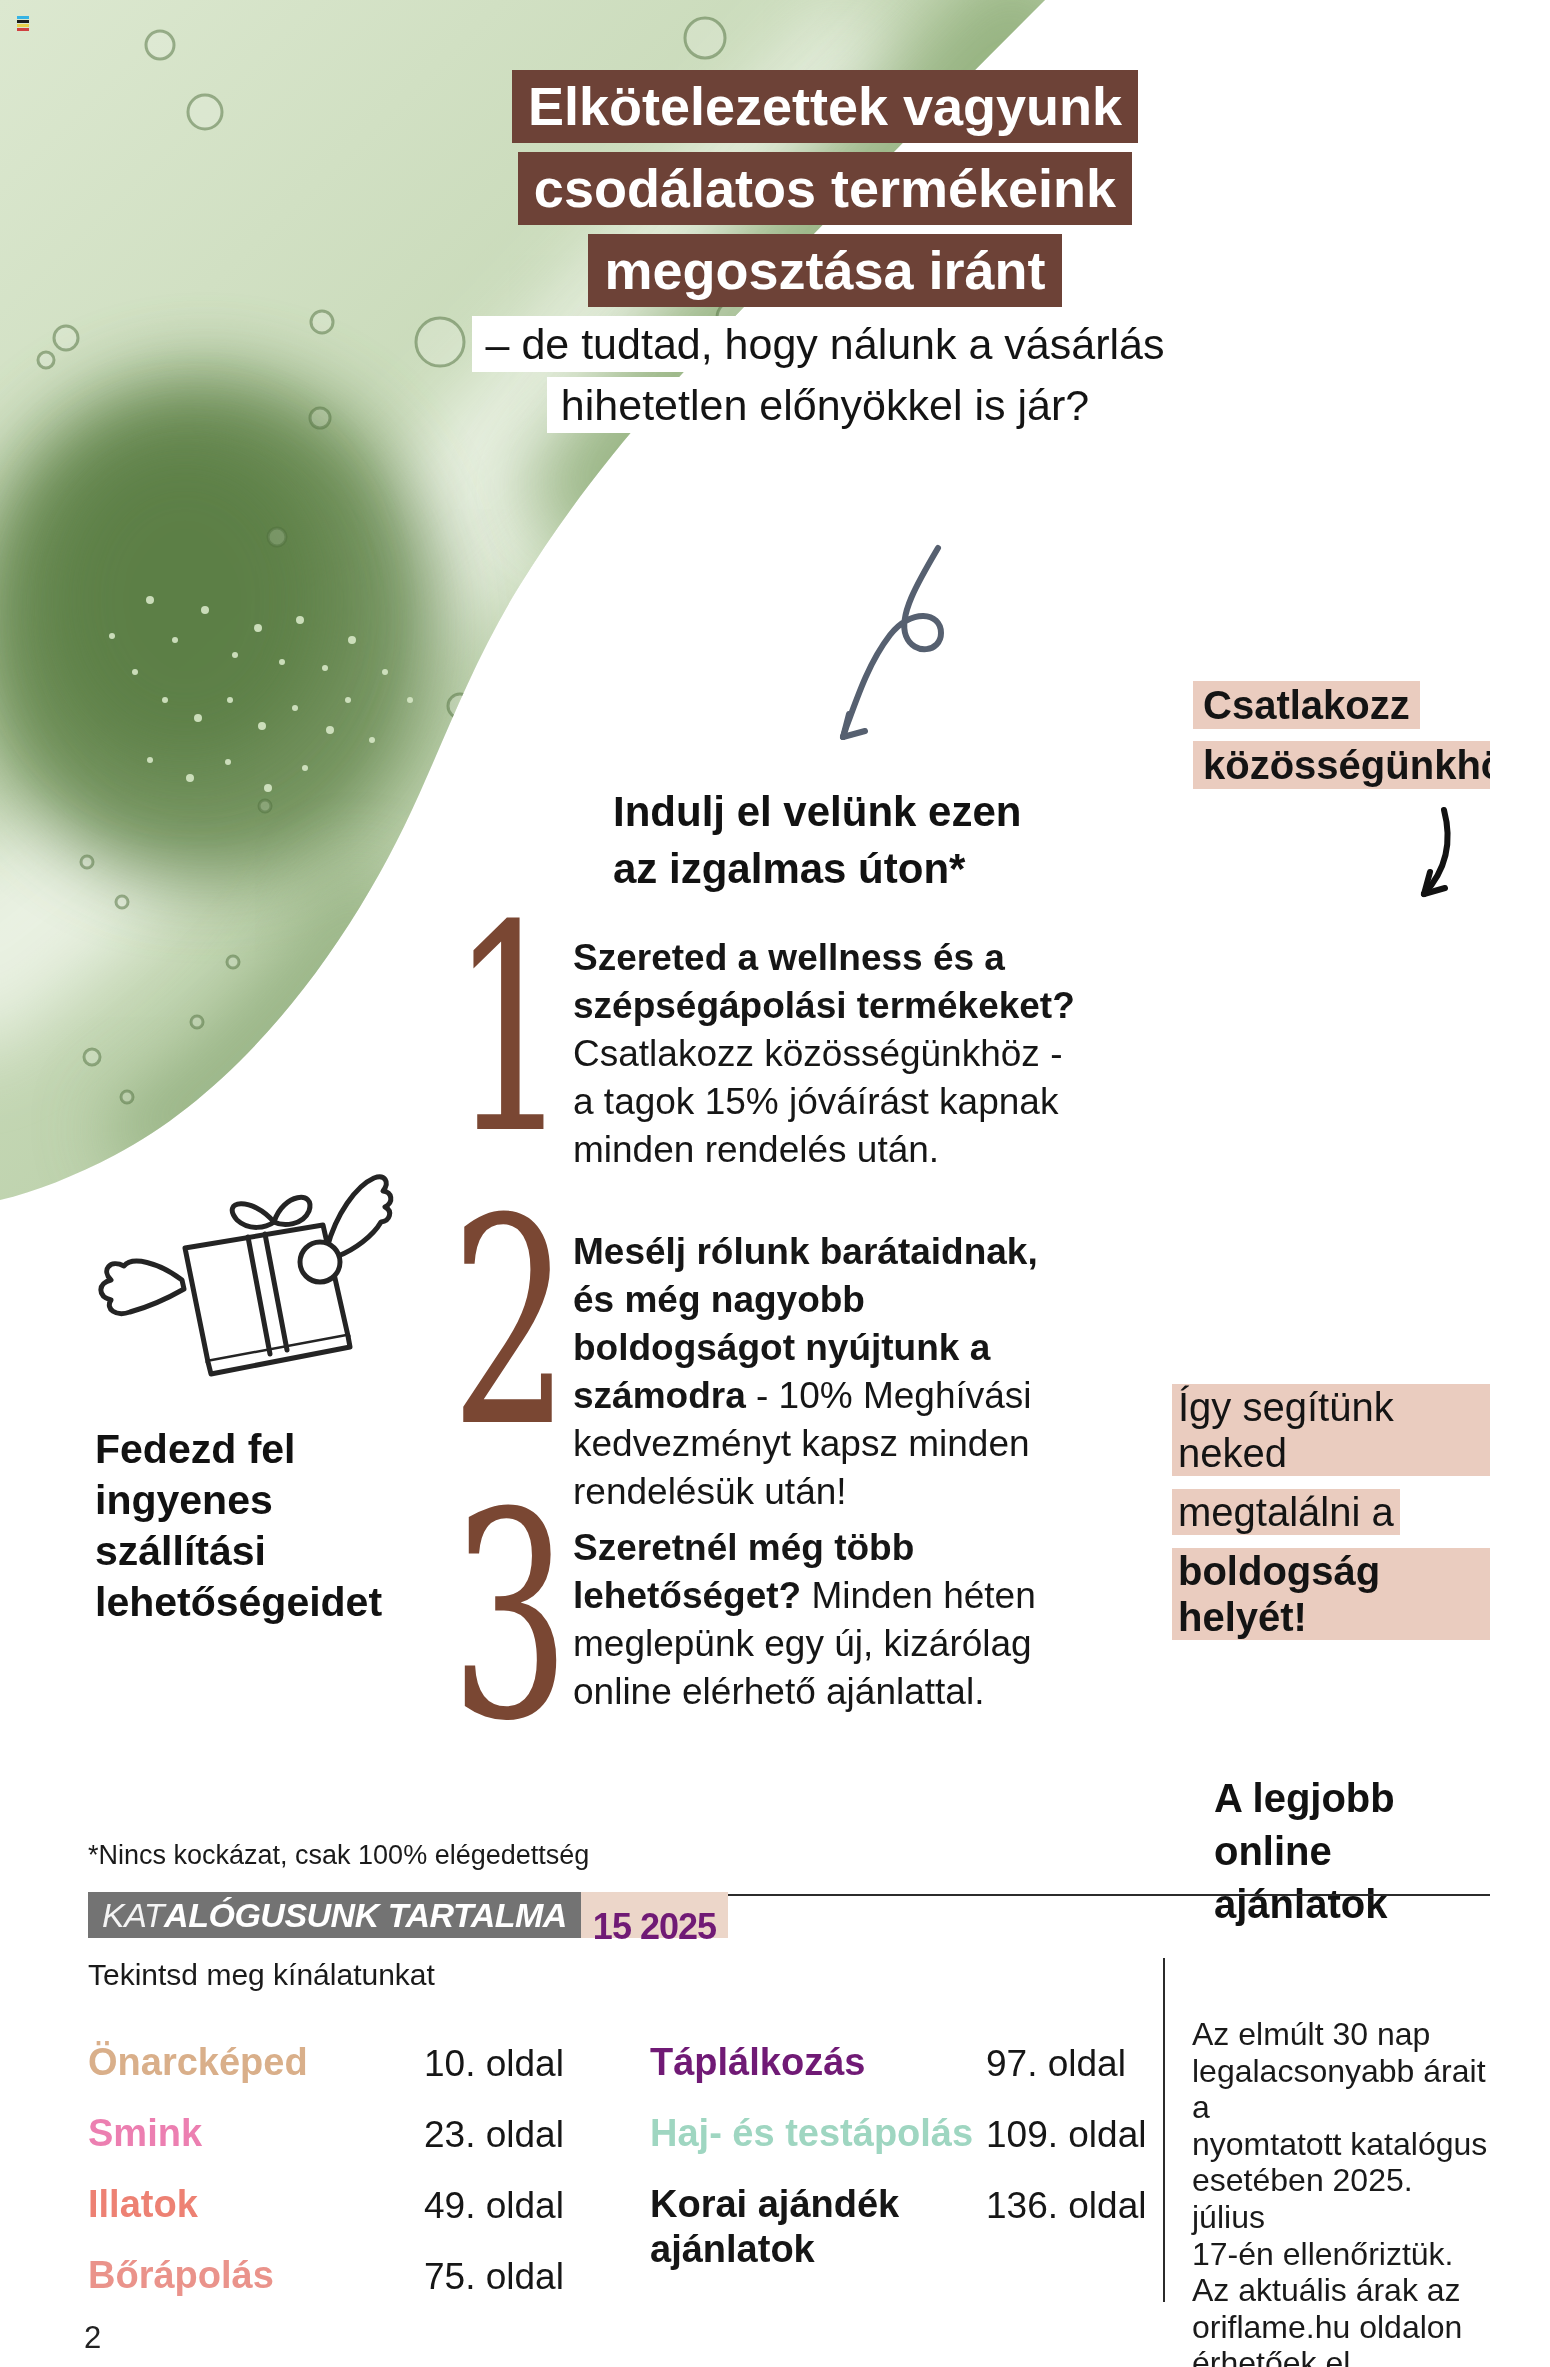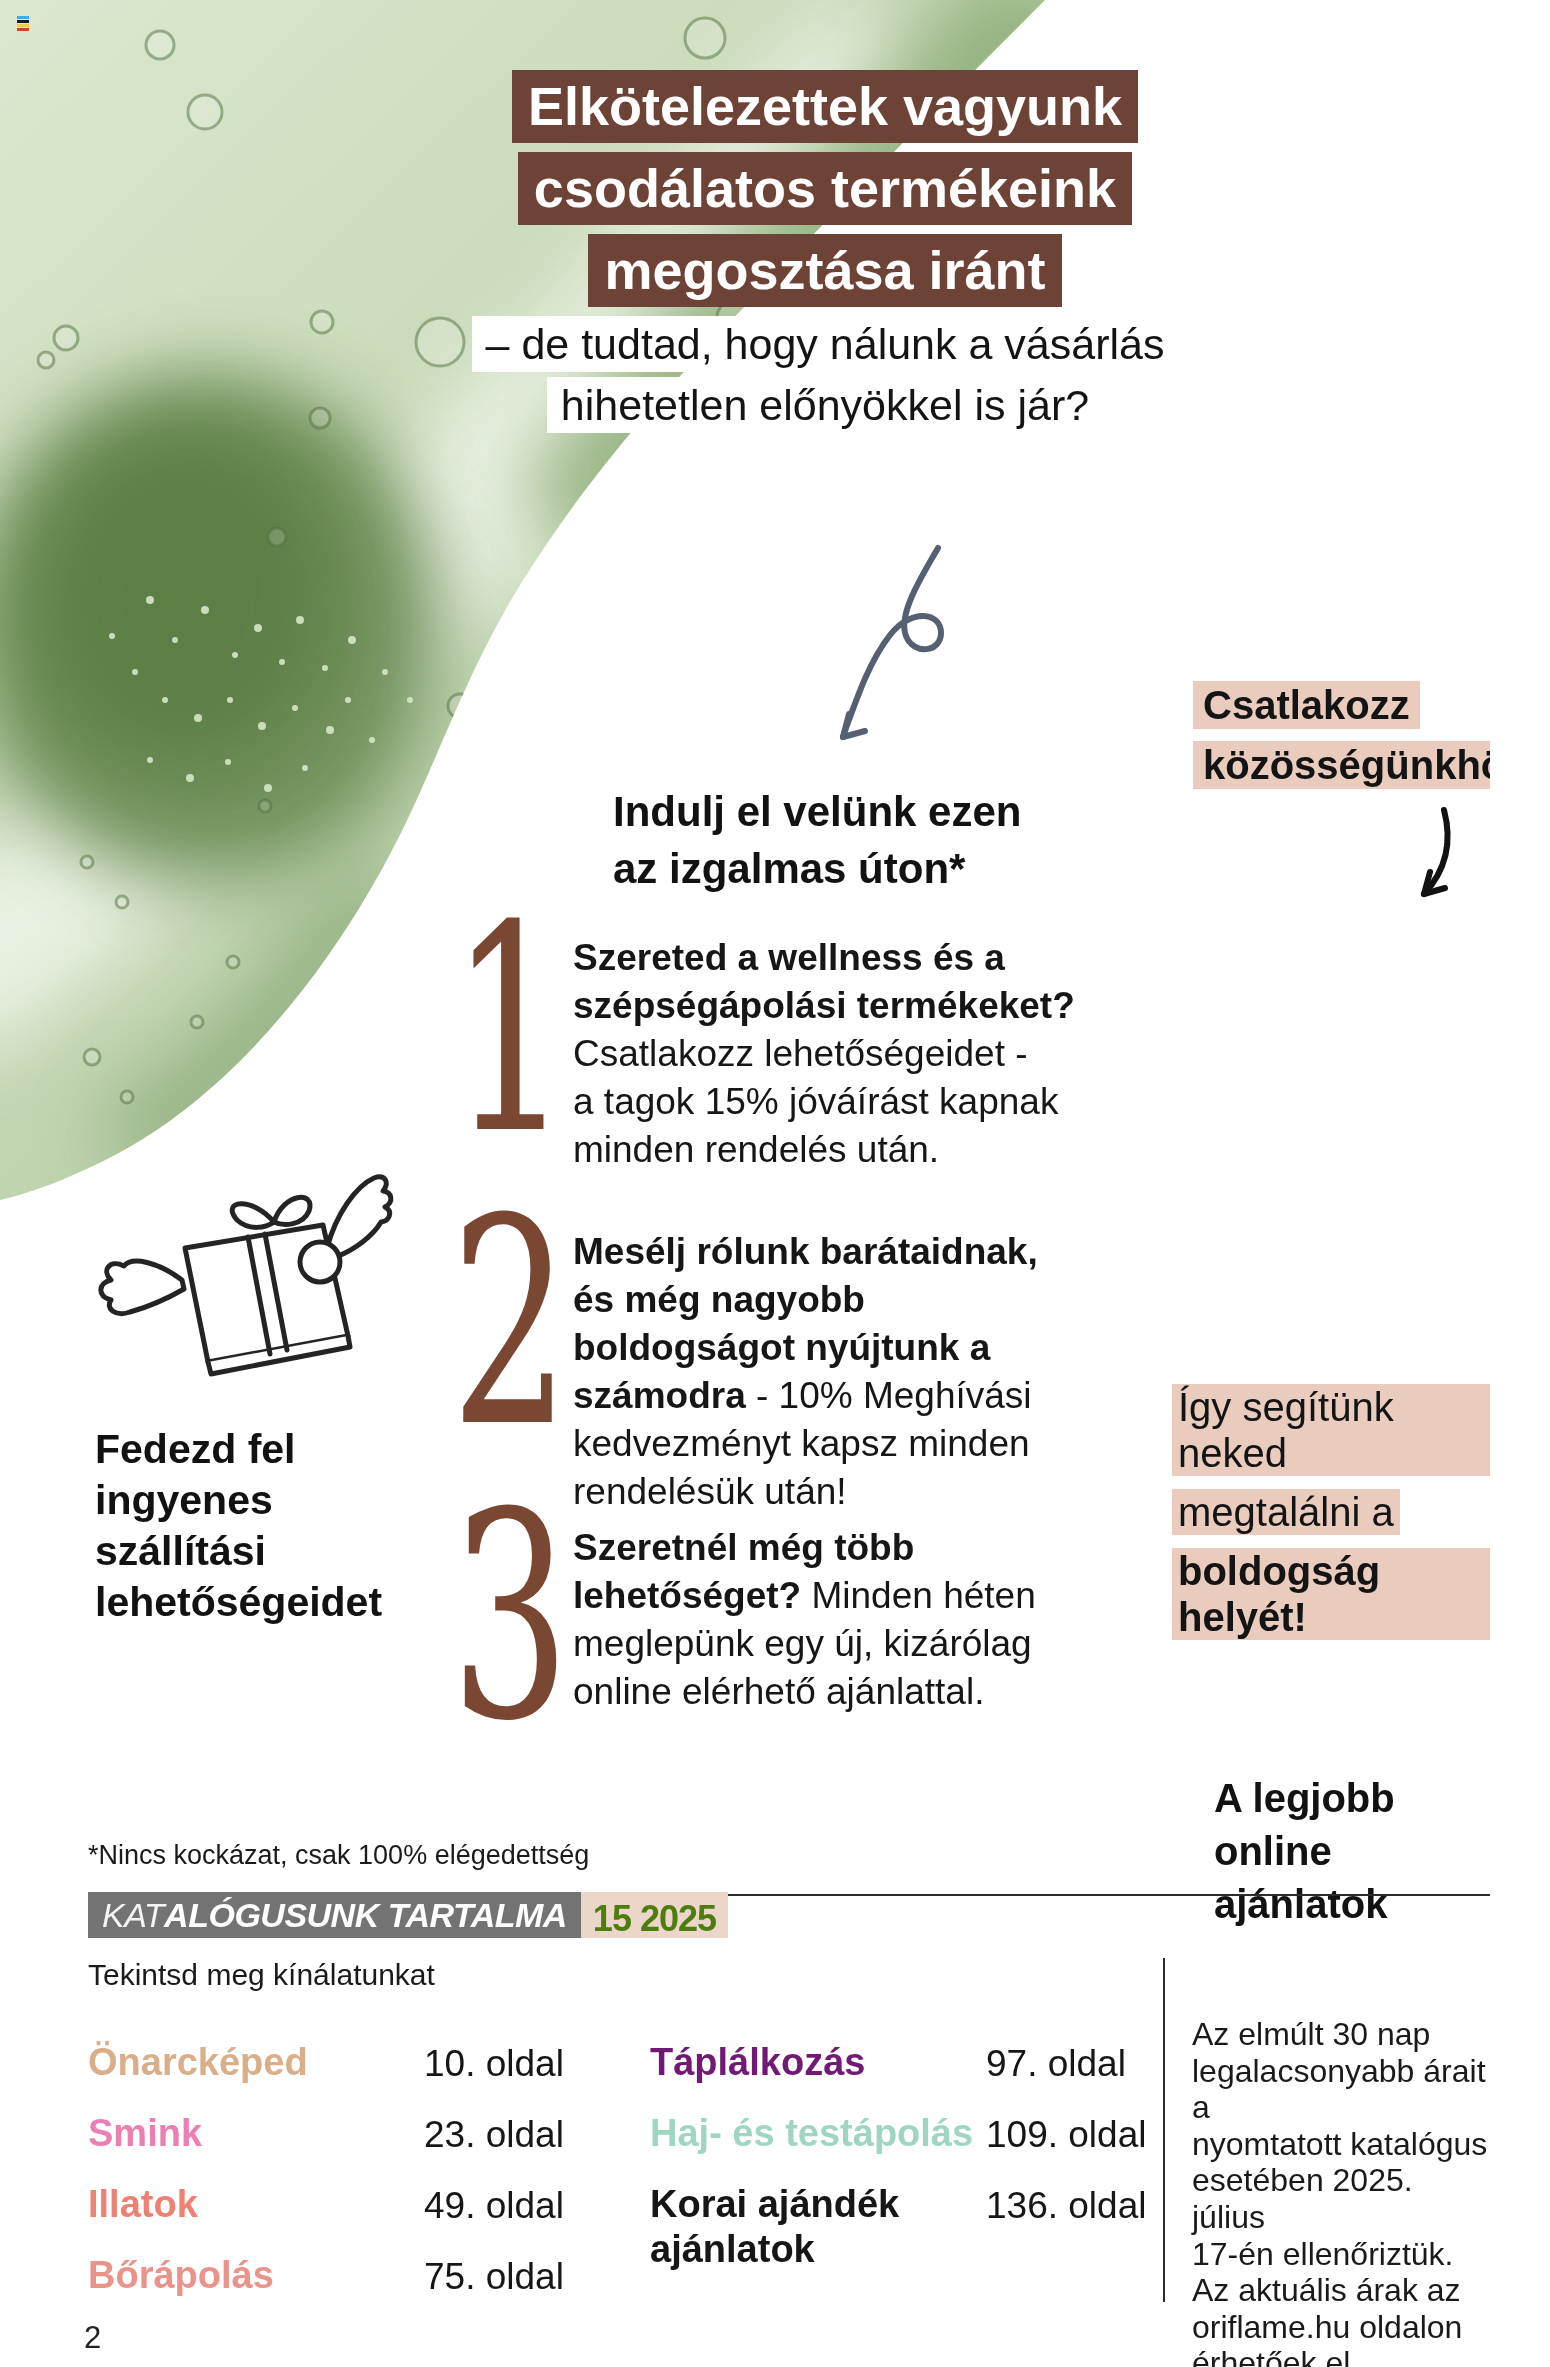--- a/index.html
+++ b/index.html
@@ -36,22 +36,22 @@
   .online{position:absolute;left:1214px;top:1772px;font-size:40px;line-height:53px;font-weight:700;color:#121212;}
   .disclaimer{position:absolute;left:88px;top:1840px;font-size:27px;color:#1a1a1a;}
   
   .hrule{position:absolute;left:622px;top:1894px;width:928px;height:2px;background:#2b2b2b;}
   .vrule{position:absolute;left:1163px;top:1958px;width:2px;height:344px;background:#2b2b2b;}
   .bar{position:absolute;left:88px;top:1892px;height:46px;display:flex;align-items:stretch;}
   .bar-main{background:#737373;color:#fff;font-size:34px;line-height:46px;
             padding:0 14px;letter-spacing:-.5px;white-space:nowrap;font-style:italic;}
   .bar-main .lt{font-weight:400;opacity:.92;}
   .bar-main .bd{font-weight:700;}
-  .bar-badge{background:#ecd6c9;color:#4d7c0f;font-weight:700;font-size:36px;
-             line-height:46px;padding:4px 12px;letter-spacing:-1px;white-space:nowrap;}
+  .bar-badge{background:#ecd6c9;color:#701a75;font-weight:700;font-size:36px;
+             line-height:46px;padding:12px 12px;letter-spacing:-1px;white-space:nowrap;}
   .tekintsd{position:absolute;left:88px;top:1958px;font-size:30px;color:#1a1a1a;}
   .toc{position:absolute;top:2040px;width:560px;}
   #toc-col1{left:88px;}  #toc-col2{left:650px;}
   .toc-row{position:relative;height:71px;}
   .toc-label{position:absolute;left:0;top:0;font-size:38px;line-height:45px;font-weight:700;white-space:nowrap;}
   .toc-page{position:absolute;left:336px;top:3px;font-size:37px;color:#161616;white-space:nowrap;}
   .note{position:absolute;left:1192px;top:2016px;font-size:32px;line-height:36.6px;color:#1a1a1a;}
   .pagenum{position:absolute;left:84px;top:2320px;font-size:31px;color:#222;}
 </style>
 </head>
@@ -179,21 +179,21 @@
       <path d="M26,88 L32,66"></path>
     </g>
   </svg>
 
   <div class="num" style="top:888px;">1</div>
   <div class="num" style="top:1181px;">2</div>
   <div class="num" style="top:1475px;">3</div>
   <div class="step-text" style="top:934px;">
       <div class="step-line"><span class="b">Szereted a wellness és a</span></div>
       <div class="step-line"><span class="b">szépségápolási termékeket?</span></div>
-      <div class="step-line"><span>Csatlakozz lehetőségeidet -</span></div>
+      <div class="step-line"><span>Csatlakozz közösségünkhöz -</span></div>
       <div class="step-line"><span>a tagok 15% jóváírást kapnak</span></div>
       <div class="step-line"><span>minden rendelés után.</span></div>
     </div>
   <div class="step-text" style="top:1228px;">
       <div class="step-line"><span class="b">Mesélj rólunk barátaidnak,</span></div>
       <div class="step-line"><span class="b">és még nagyobb</span></div>
       <div class="step-line"><span class="b">boldogságot nyújtunk a</span></div>
       <div class="step-line"><span class="b">számodra</span><span> - 10% Meghívási</span></div>
       <div class="step-line"><span>kedvezményt kapsz minden</span></div>
       <div class="step-line"><span>rendelésük után!</span></div>

